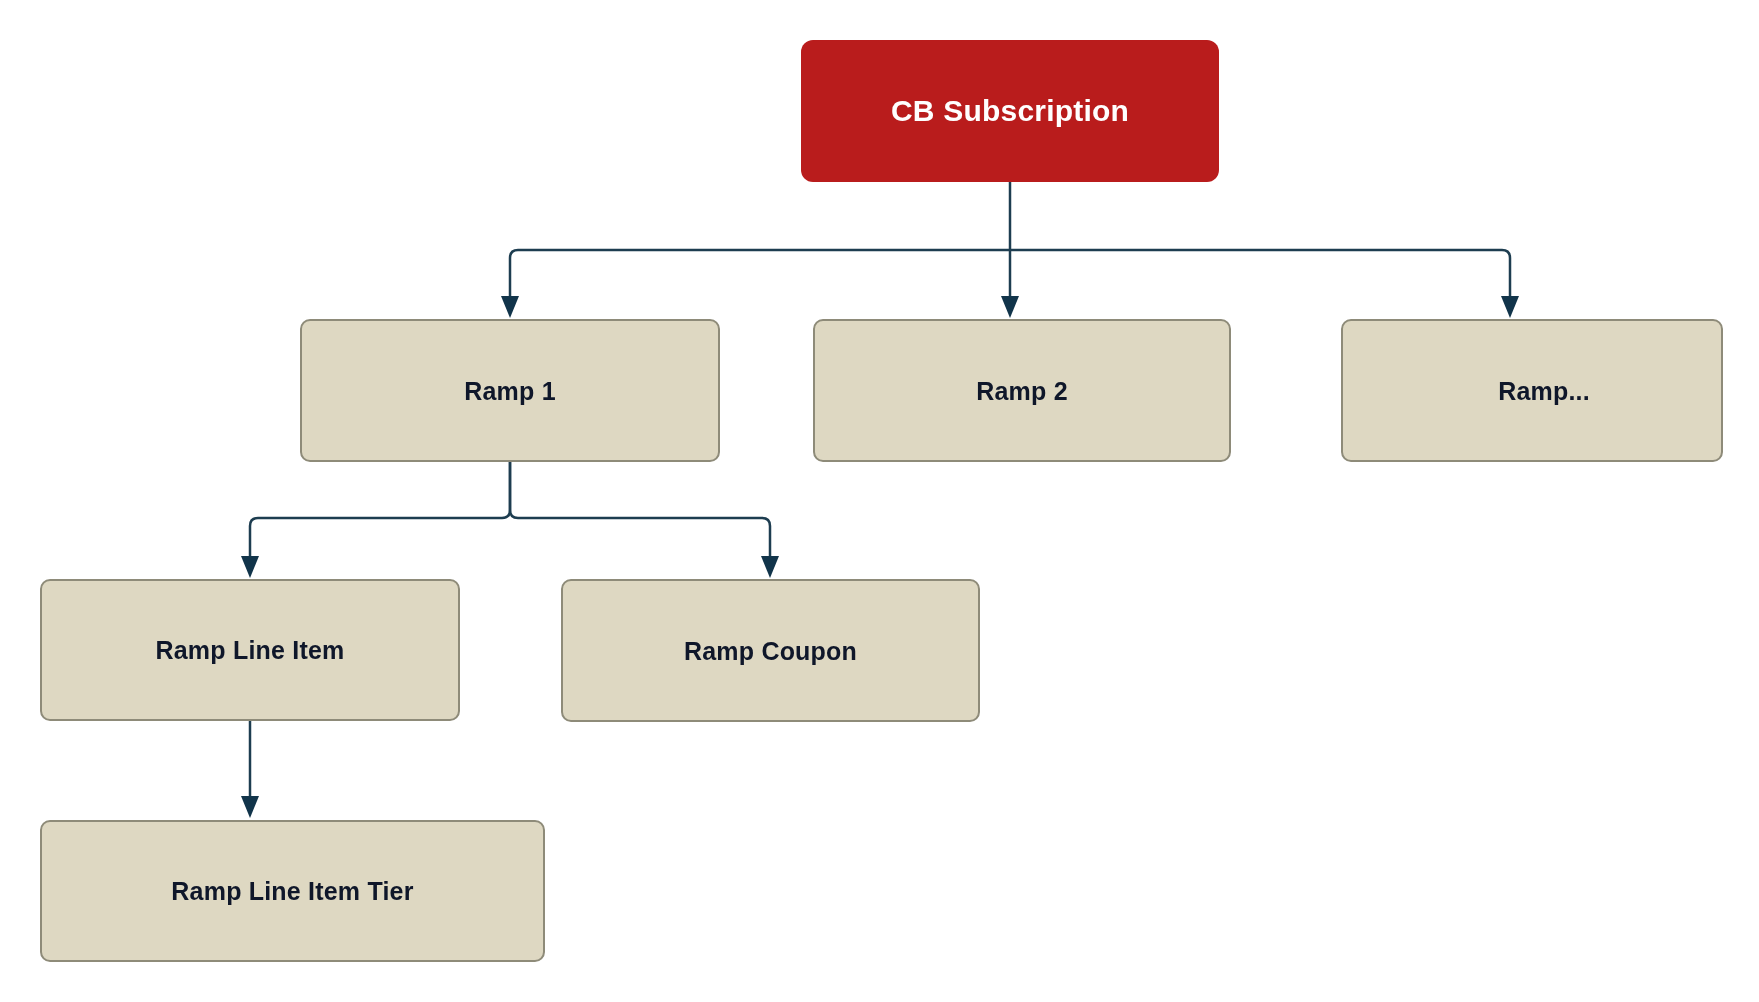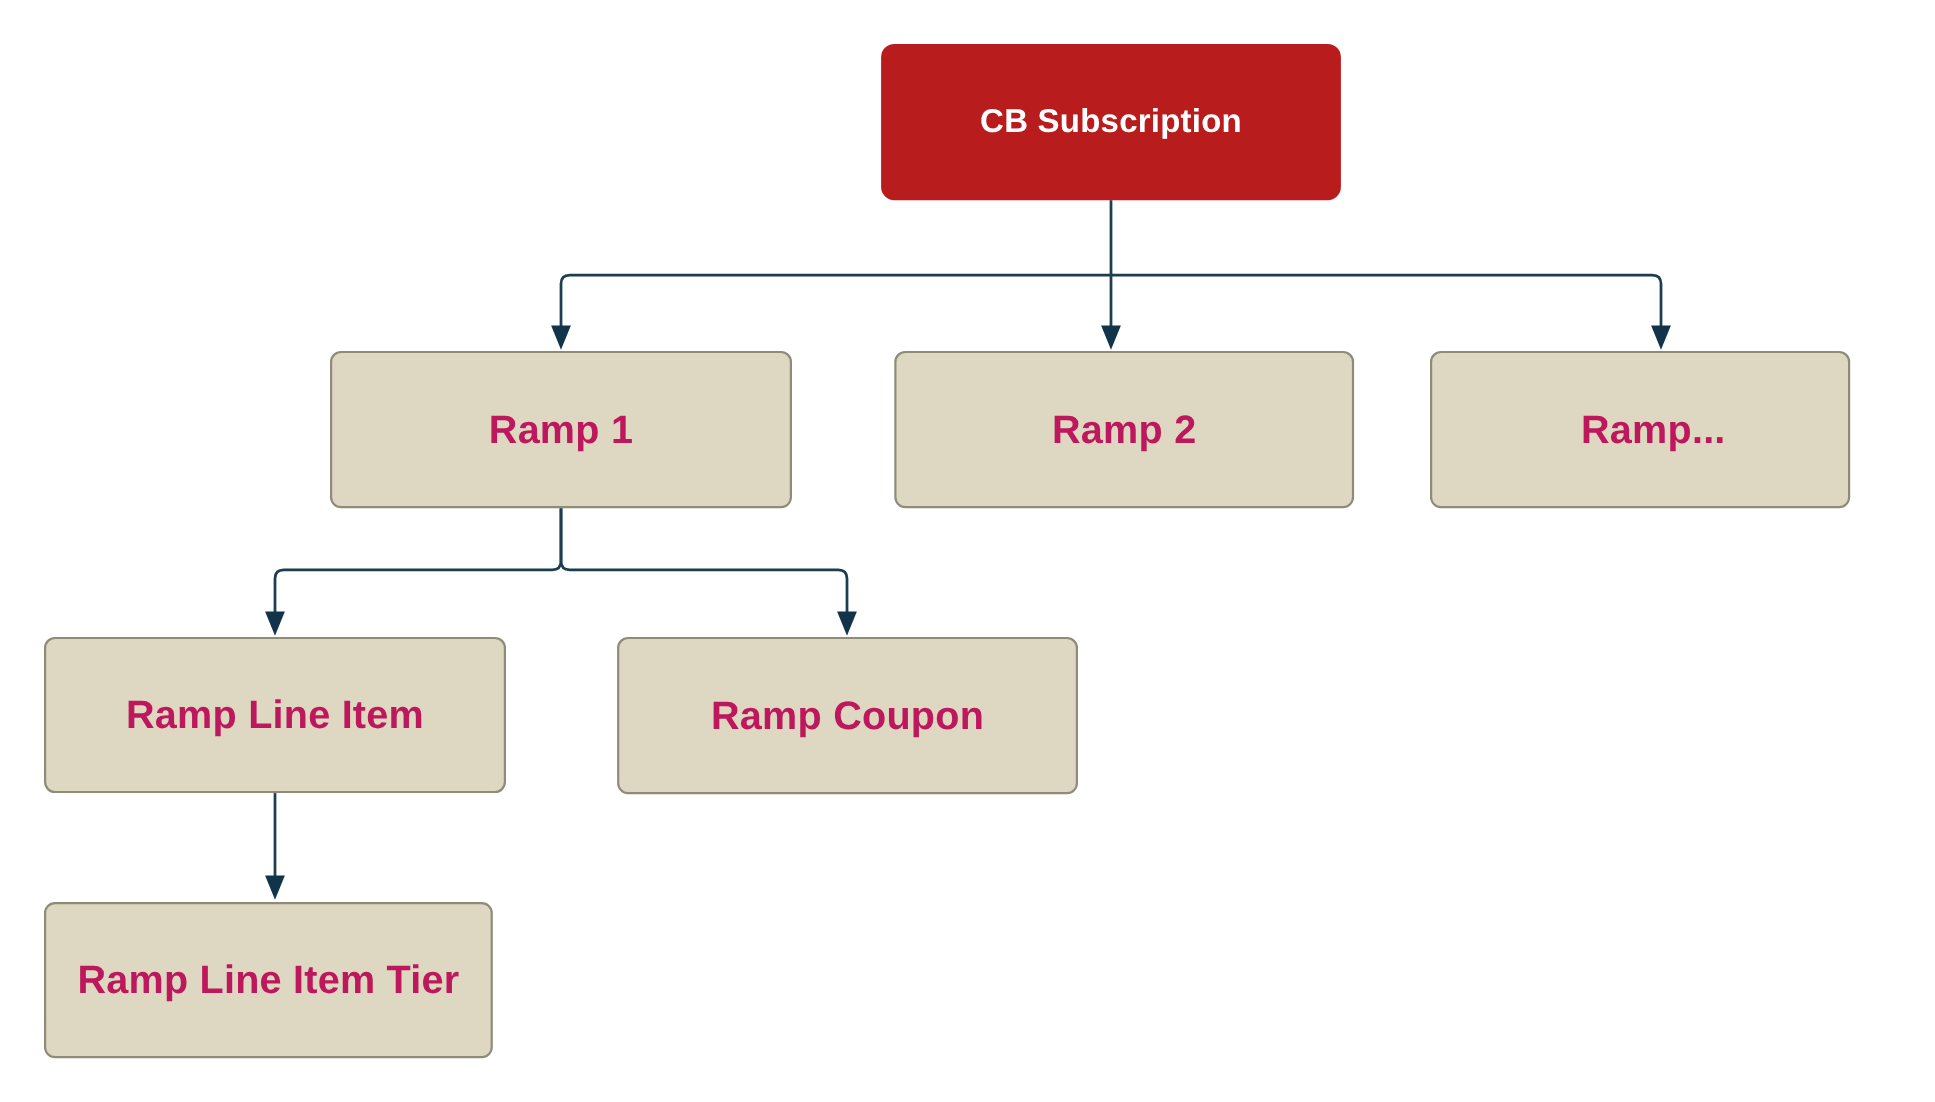--- a/index.html
+++ b/index.html
@@ -30,42 +30,42 @@
     align-items: center;
     justify-content: center;
     text-align: center;
     border-radius: 10px;
     font-weight: bold;
     letter-spacing: 0.2px;
   }
   .node.branch {
     background: #ded8c2;
     border: 2.5px solid #8e8b79;
-    color: #be185d;
-    font-size: 36px;
+    color: #0f172a;
+    font-size: 25px;
   }
   .node.root {
     background: #b91c1c;
     border: none;
     color: #ffffff;
     font-size: 30px;
     border-radius: 12px;
   }
   .node .label {
     padding: 0 16px;
     line-height: 1.2;
   }
   
   #node-cb-subscription   { left: 801px;  top: 40px;  width: 418px; height: 142px; }
   #node-ramp-1            { left: 300px;  top: 319px; width: 420px; height: 143px; }
   #node-ramp-2            { left: 801px;  top: 319px; width: 418px; height: 143px; margin-left: 12px; }
-  #node-ramp-more         { left: 1300px; top: 319px; width: 382px; height: 143px; padding-left: 24px; }
+  #node-ramp-more         { left: 1341px; top: 319px; width: 382px; height: 143px; padding-left: 24px; }
   #node-ramp-line-item    { left: 40px;   top: 579px; width: 420px; height: 142px; }
   #node-ramp-coupon       { left: 561px;  top: 579px; width: 419px; height: 143px; }
-  #node-ramp-line-item-tier { left: 40px; top: 820px; width: 408px; height: 142px; }
+  #node-ramp-line-item-tier { left: 40px; top: 820px; width: 505px; height: 142px; }
 
   .edge-path {
     fill: none;
     stroke: #1d3d50;
     stroke-width: 2.5px;
   }
   .edge-arrow {
     fill: #11344a;
     stroke: none;
   }

